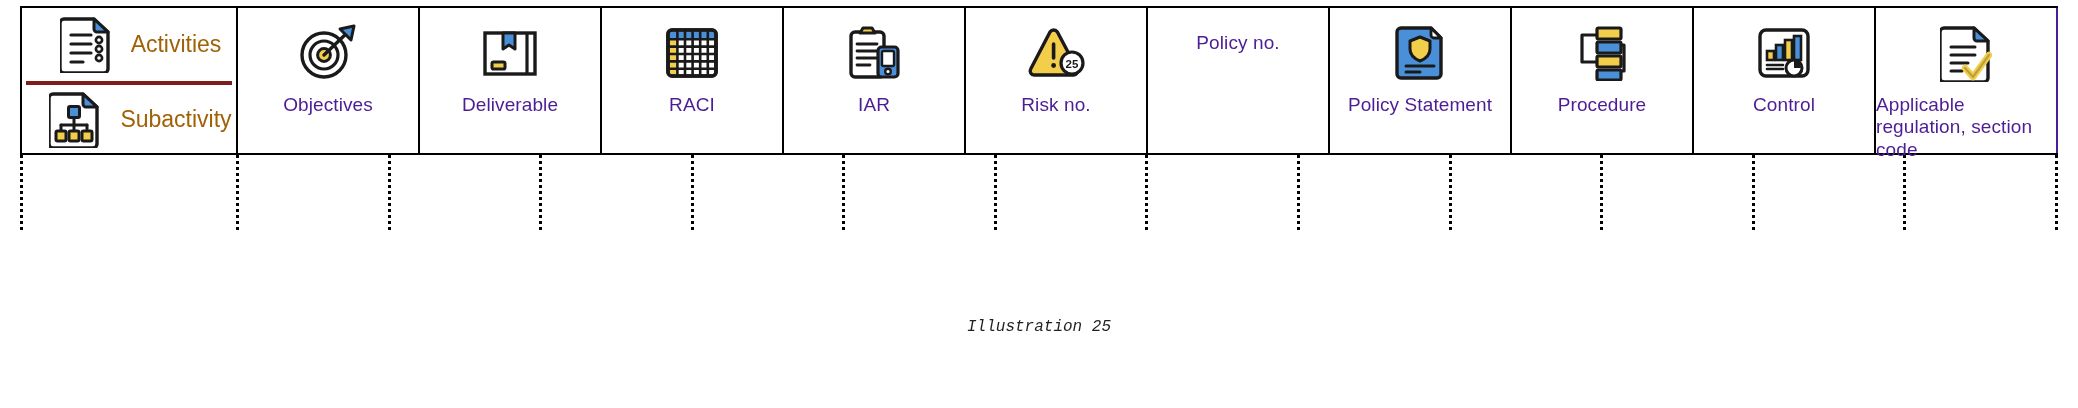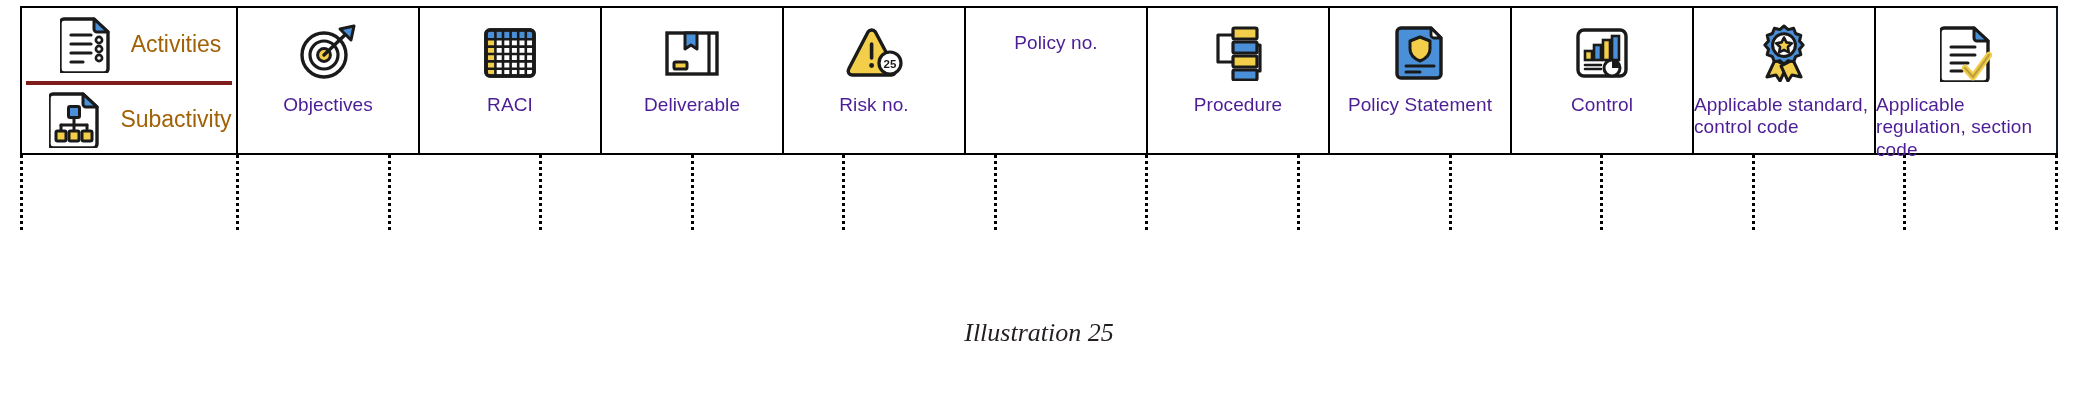--- a/index.html
+++ b/index.html
@@ -44,21 +44,21 @@
     position: relative;
     box-sizing: border-box;
     border-left: 2px solid #000;
     display: flex;
     flex-direction: column;
     align-items: center;
     justify-content: flex-start;
     padding-top: 14px;
     background: #fff;
   }
-  .col:last-child { border-right: 2px solid #0f172a; }
+  .col:last-child { border-right: 2px solid #4c1d95; }
 
   
   .col-split {
     border-left: 2px solid #000;
     padding: 0;
     width: 216px;
     flex: 0 0 216px;
     display: flex;
     flex-direction: column;
     justify-content: stretch;
@@ -113,23 +113,23 @@
   }
   .dot-col:last-child { border-right: 3px dotted #000; }
 
   
   .caption {
     position: absolute;
     left: 0;
     right: 0;
     top: 318px;
     text-align: center;
-    font-family: Liberation Serif, serif;
+    font-family: Liberation Mono, monospace;
     font-style: italic;
-    font-size: 26px;
+    font-size: 16px;
     color: #231f20;
   }
 </style>
 </head>
 <body>
 
 <div class="page">
 
   <div class="table-wrap">
 
@@ -188,20 +188,32 @@
             <circle cx="26" cy="31" r="6.4" fill="#f2ce4b" stroke="#1a1a1a" stroke-width="3"></circle>
             <path d="M26 31 L50 8" stroke="#1a1a1a" stroke-width="3.4" stroke-linecap="round"></path>
             <path d="M42 5 L56 2 L53 16 L47 10 Z" fill="#4a90d9" stroke="#1a1a1a" stroke-width="3" stroke-linejoin="round"></path>
           </svg>
         </span>
         <span class="col-label">Objectives</span>
       </div>
 
       <div class="col" style="flex:1 1 0">
         <span class="icon-box">
+          <svg width="58" height="56" viewBox="0 0 58 56">
+            <rect x="4" y="8" width="50" height="41" fill="#fff" stroke="#1a1a1a" stroke-width="3.4"></rect>
+            <line x1="46" y1="8" x2="46" y2="49" stroke="#1a1a1a" stroke-width="3.2"></line>
+            <path d="M22 8 h12 v16 l-6 -4 l-6 4 z" fill="#4a90d9" stroke="#1a1a1a" stroke-width="3" stroke-linejoin="round"></path>
+            <rect x="11" y="37" width="13" height="7" rx="1.6" fill="#f2ce4b" stroke="#1a1a1a" stroke-width="3"></rect>
+          </svg>
+        </span>
+        <span class="col-label">Deliverable</span>
+      </div>
+
+      <div class="col" style="flex:1 1 0">
+        <span class="icon-box">
           <svg width="56" height="56" viewBox="0 0 56 56">
             <rect x="4" y="5" width="48" height="46" rx="4" fill="#fff" stroke="#1a1a1a" stroke-width="3.6"></rect>
             <g>
               <rect x="6" y="7" width="7.3" height="7" fill="#4a90d9"></rect>
               <rect x="13.6" y="7" width="7.3" height="7" fill="#4a90d9"></rect>
               <rect x="21.2" y="7" width="7.3" height="7" fill="#4a90d9"></rect>
               <rect x="28.8" y="7" width="7.3" height="7" fill="#4a90d9"></rect>
               <rect x="36.4" y="7" width="7.3" height="7" fill="#4a90d9"></rect>
               <rect x="44" y="7" width="6" height="7" fill="#4a90d9"></rect>
               <rect x="6" y="14.4" width="7.3" height="7" fill="#f2ce4b"></rect>
@@ -221,82 +233,88 @@
               <line x1="28.6" y1="5" x2="28.6" y2="51"></line>
               <line x1="36.2" y1="5" x2="36.2" y2="51"></line>
               <line x1="43.8" y1="5" x2="43.8" y2="51"></line>
             </g>
             <rect x="4" y="5" width="48" height="46" rx="4" fill="none" stroke="#1a1a1a" stroke-width="3.6"></rect>
           </svg>
         </span>
         <span class="col-label">RACI</span>
       </div>
 
-      <div class="col" style="flex:1 1 0">
-        <span class="icon-box">
-          <svg width="58" height="56" viewBox="0 0 58 56">
-            <rect x="4" y="8" width="50" height="41" fill="#fff" stroke="#1a1a1a" stroke-width="3.4"></rect>
-            <line x1="46" y1="8" x2="46" y2="49" stroke="#1a1a1a" stroke-width="3.2"></line>
-            <path d="M22 8 h12 v16 l-6 -4 l-6 4 z" fill="#4a90d9" stroke="#1a1a1a" stroke-width="3" stroke-linejoin="round"></path>
-            <rect x="11" y="37" width="13" height="7" rx="1.6" fill="#f2ce4b" stroke="#1a1a1a" stroke-width="3"></rect>
-          </svg>
-        </span>
-        <span class="col-label">Deliverable</span>
-      </div>
-
-
+
+      <div class="col" style="flex:1 1 0">
+        <span class="icon-box">
+          <svg width="58" height="58" viewBox="0 0 58 58">
+            <rect x="6" y="8" width="33" height="45" rx="4" fill="#fff" stroke="#1a1a1a" stroke-width="3.4"></rect>
+            <path d="M15 9 h15 l-3 -5 h-9 z" fill="#f2ce4b" stroke="#1a1a1a" stroke-width="3" stroke-linejoin="round"></path>
+            <g stroke="#1a1a1a" stroke-width="2.8" stroke-linecap="round">
+              <line x1="12" y1="20" x2="32" y2="20"></line>
+              <line x1="12" y1="27" x2="32" y2="27"></line>
+              <line x1="12" y1="34" x2="32" y2="34"></line>
+              <line x1="12" y1="41" x2="25" y2="41"></line>
+            </g>
+            <rect x="33" y="23" width="20" height="30" rx="3.5" fill="#4a90d9" stroke="#1a1a1a" stroke-width="3.2"></rect>
+            <rect x="37" y="27" width="12" height="15" rx="1.5" fill="#fff" stroke="#1a1a1a" stroke-width="2.4"></rect>
+            <circle cx="43" cy="47.5" r="2.8" fill="#fff" stroke="#1a1a1a" stroke-width="2.4"></circle>
+          </svg>
+        </span>
+        <span class="col-label">IAR</span>
+      </div>
 
       <div class="col" style="flex:1 1 0">
         <span class="icon-box">
           <svg width="62" height="54" viewBox="0 0 62 54">
             <path d="M25 6 a4.5 4.5 0 0 1 7.4 0 L52 43 a4 4 0 0 1 -3.7 6 H9.4 a4 4 0 0 1 -3.7 -6 z" fill="#f2ce4b" stroke="#1a1a1a" stroke-width="3.4" stroke-linejoin="round"></path>
             <g stroke="#1a1a1a" stroke-width="3.6" stroke-linecap="round">
               <line x1="28.6" y1="18" x2="28.6" y2="32"></line>
             </g>
             <circle cx="28.6" cy="39.5" r="2.4" fill="#1a1a1a"></circle>
             <circle cx="47" cy="37" r="11" fill="#fff" stroke="#1a1a1a" stroke-width="3.2"></circle>
             <text x="47" y="41.6" text-anchor="middle" font-family="Liberation Sans, sans-serif" font-size="11.5" font-weight="bold" fill="#1a1a1a">25</text>
           </svg>
         </span>
         <span class="col-label">Risk no.</span>
       </div>
 
       <div class="col" style="flex:1 1 0">
         <span class="col-label">Policy no.</span>
-      </div>
-
-      <div class="col" style="flex:1 1 0">
-        <span class="icon-box">
-          <svg width="60" height="56" viewBox="0 0 60 56">
-            <g fill="none" stroke="#1a1a1a" stroke-width="3.2" stroke-linejoin="round">
-              <path d="M26 10 H10 V37 H26"></path>
-              <path d="M44 20 H52 V46 H44"></path>
-            </g>
-            <rect x="25" y="3" width="24" height="11" rx="1.5" fill="#f2ce4b" stroke="#1a1a1a" stroke-width="3.2"></rect>
-            <rect x="25" y="17" width="24" height="11" rx="1.5" fill="#4a90d9" stroke="#1a1a1a" stroke-width="3.2"></rect>
-            <rect x="25" y="31" width="24" height="11" rx="1.5" fill="#f2ce4b" stroke="#1a1a1a" stroke-width="3.2"></rect>
-            <rect x="25" y="45" width="24" height="10" rx="1.5" fill="#4a90d9" stroke="#1a1a1a" stroke-width="3.2"></rect>
-          </svg>
-        </span>
-        <span class="col-label">Procedure</span>
       </div>
 
       <div class="col" style="flex:1 1 0">
         <span class="icon-box">
           <svg width="52" height="58" viewBox="0 0 52 58">
             <path d="M7 4 h30 l10 10 v36 a4 4 0 0 1 -4 4 h-36 a4 4 0 0 1 -4 -4 v-42 a4 4 0 0 1 4 -4 z" fill="#4a90d9" stroke="#1a1a1a" stroke-width="3.4" stroke-linejoin="round"></path>
             <path d="M37 4 v7 a3 3 0 0 0 3 3 h7 z" fill="#fff" stroke="#1a1a1a" stroke-width="2.8" stroke-linejoin="round"></path>
             <path d="M26 13 l10 4 v8 c0 6 -5 10 -10 12 c-5 -2 -10 -6 -10 -12 v-8 z" fill="#f2ce4b" stroke="#1a1a1a" stroke-width="3" stroke-linejoin="round"></path>
             <g stroke="#1a1a1a" stroke-width="3" stroke-linecap="round">
               <line x1="12" y1="42" x2="40" y2="42"></line>
               <line x1="12" y1="48" x2="26" y2="48"></line>
             </g>
           </svg>
         </span>
         <span class="col-label">Policy Statement</span>
+      </div>
+
+      <div class="col" style="flex:1 1 0">
+        <span class="icon-box">
+          <svg width="60" height="56" viewBox="0 0 60 56">
+            <g fill="none" stroke="#1a1a1a" stroke-width="3.2" stroke-linejoin="round">
+              <path d="M26 10 H10 V37 H26"></path>
+              <path d="M44 20 H52 V46 H44"></path>
+            </g>
+            <rect x="25" y="3" width="24" height="11" rx="1.5" fill="#f2ce4b" stroke="#1a1a1a" stroke-width="3.2"></rect>
+            <rect x="25" y="17" width="24" height="11" rx="1.5" fill="#4a90d9" stroke="#1a1a1a" stroke-width="3.2"></rect>
+            <rect x="25" y="31" width="24" height="11" rx="1.5" fill="#f2ce4b" stroke="#1a1a1a" stroke-width="3.2"></rect>
+            <rect x="25" y="45" width="24" height="10" rx="1.5" fill="#4a90d9" stroke="#1a1a1a" stroke-width="3.2"></rect>
+          </svg>
+        </span>
+        <span class="col-label">Procedure</span>
       </div>
 
       <div class="col" style="flex:1 1 0">
         <span class="icon-box">
           <svg width="56" height="56" viewBox="0 0 56 56">
             <rect x="4" y="5" width="48" height="46" rx="6" fill="#fff" stroke="#1a1a1a" stroke-width="3.4"></rect>
             <rect x="11" y="26" width="7" height="9" fill="#f2ce4b" stroke="#1a1a1a" stroke-width="2.6"></rect>
             <rect x="20" y="20" width="7" height="15" fill="#4a90d9" stroke="#1a1a1a" stroke-width="2.6"></rect>
             <rect x="29" y="15" width="7" height="20" fill="#f2ce4b" stroke="#1a1a1a" stroke-width="2.6"></rect>
             <rect x="38" y="11" width="7" height="24" fill="#4a90d9" stroke="#1a1a1a" stroke-width="2.6"></rect>
@@ -304,35 +322,20 @@
               <line x1="11" y1="40" x2="27" y2="40"></line>
               <line x1="11" y1="44" x2="27" y2="44"></line>
             </g>
             <circle cx="38" cy="43" r="8" fill="#fff" stroke="#1a1a1a" stroke-width="3"></circle>
             <path d="M38 43 L38 35 A8 8 0 0 1 45 43 Z" fill="#1a1a1a"></path>
           </svg>
         </span>
         <span class="col-label">Control</span>
       </div>
 
-      <div class="col" style="flex:1 1 0">
-        <span class="icon-box">
-          <svg width="58" height="58" viewBox="0 0 58 58">
-            <path d="M20 36 L12 53 L21 51 L25 57 L32 42 Z" fill="#f2ce4b" stroke="#1a1a1a" stroke-width="3" stroke-linejoin="round"></path>
-            <path d="M38 36 L46 53 L37 51 L33 57 L26 42 Z" fill="#f2ce4b" stroke="#1a1a1a" stroke-width="3" stroke-linejoin="round"></path>
-            <path d="M29 2 l4.2 3.6 l5.4 -1.3 l2 5.2 l5.2 2 l-1.3 5.4 l3.6 4.2 l-3.6 4.2 l1.3 5.4 l-5.2 2
-                     l-2 5.2 l-5.4 -1.3 l-4.2 3.6 l-4.2 -3.6 l-5.4 1.3 l-2 -5.2 l-5.2 -2 l1.3 -5.4
-                     l-3.6 -4.2 l3.6 -4.2 l-1.3 -5.4 l5.2 -2 l2 -5.2 l5.4 1.3 z" fill="#4a90d9" stroke="#1a1a1a" stroke-width="3" stroke-linejoin="round"></path>
-            <circle cx="29" cy="21.1" r="11.4" fill="#fff" stroke="#1a1a1a" stroke-width="3"></circle>
-            <path d="M29 13.5 l2.4 4.9 l5.4 0.8 l-3.9 3.8 l0.9 5.4 l-4.8 -2.5 l-4.8 2.5 l0.9 -5.4
-                     l-3.9 -3.8 l5.4 -0.8 z" fill="#f2ce4b" stroke="#1a1a1a" stroke-width="2.6" stroke-linejoin="round"></path>
-          </svg>
-        </span>
-        <span class="col-label">Applicable standard, control code</span>
-      </div>
 
       <div class="col" style="flex:1 1 0">
         <span class="icon-box">
           <svg width="52" height="58" viewBox="0 0 52 58">
             <path d="M4 4 h30 l14 13 v37 a4 4 0 0 1 -4 4 h-40 a4 4 0 0 1 -4 -4 v-46 a4 4 0 0 1 4 -4 z" fill="#fff" stroke="#1a1a1a" stroke-width="3.4" stroke-linejoin="round"></path>
             <path d="M34 4 v10 a3 3 0 0 0 3 3 h11 z" fill="#4a90d9" stroke="#1a1a1a" stroke-width="3" stroke-linejoin="round"></path>
             <g stroke="#1a1a1a" stroke-width="3" stroke-linecap="round">
               <line x1="11" y1="23" x2="35" y2="23"></line>
               <line x1="11" y1="31" x2="35" y2="31"></line>
               <line x1="11" y1="39" x2="28" y2="39"></line>

